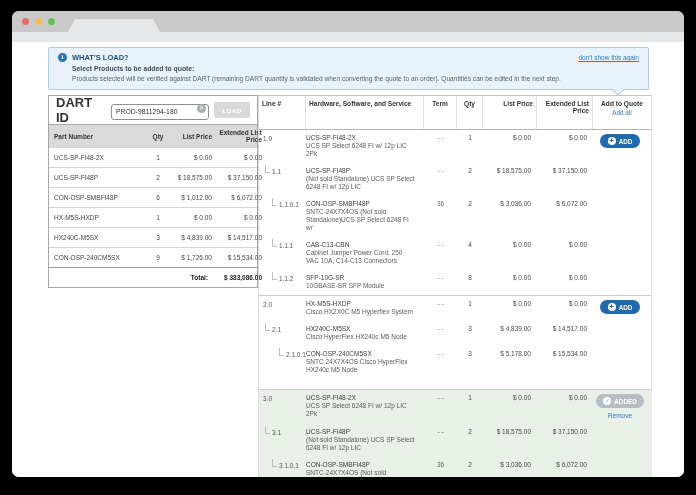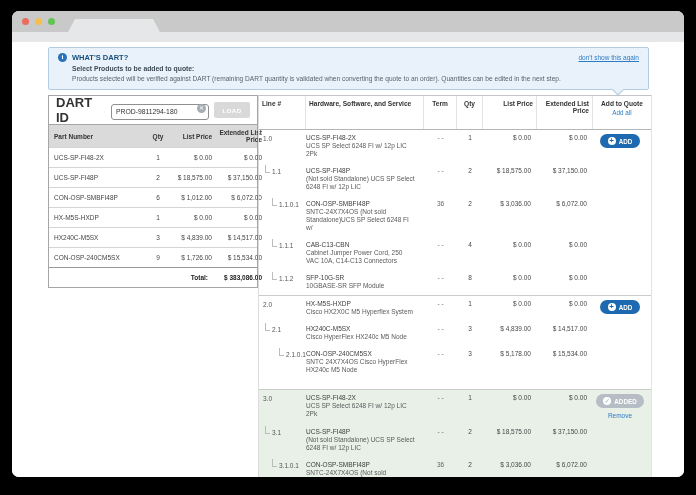--- a/index.html
+++ b/index.html
@@ -107,21 +107,21 @@
     </div>
     <div class="tab"></div>
   </div>
   <div class="strip"></div>
 
   <div class="content">
 
     <div class="banner">
       <div class="banner-row1">
         <span class="info-icon">i</span>
-        <span class="banner-title">WHAT'S DART?</span>
+        <span class="banner-title">WHAT'S LOAD?</span>
         <span class="dismiss">don't show this again</span>
       </div>
       <div class="banner-line1">Select Products to be added to quote:</div>
       <div class="banner-line2">Products selected will be verified against DART (remaining DART quantity is validated when converting the quote to an order). Quantities can be edited in the next step.</div>
       <div class="notch"></div>
     </div>
 
     <div class="lpanel">
       <div class="dart-row">
         <span class="dart-label">DART ID</span>

